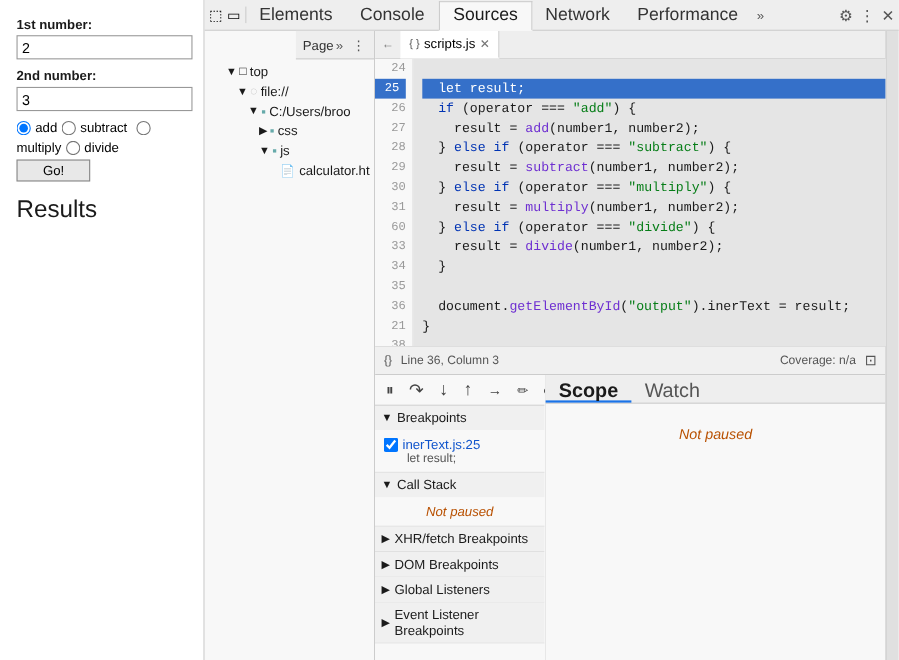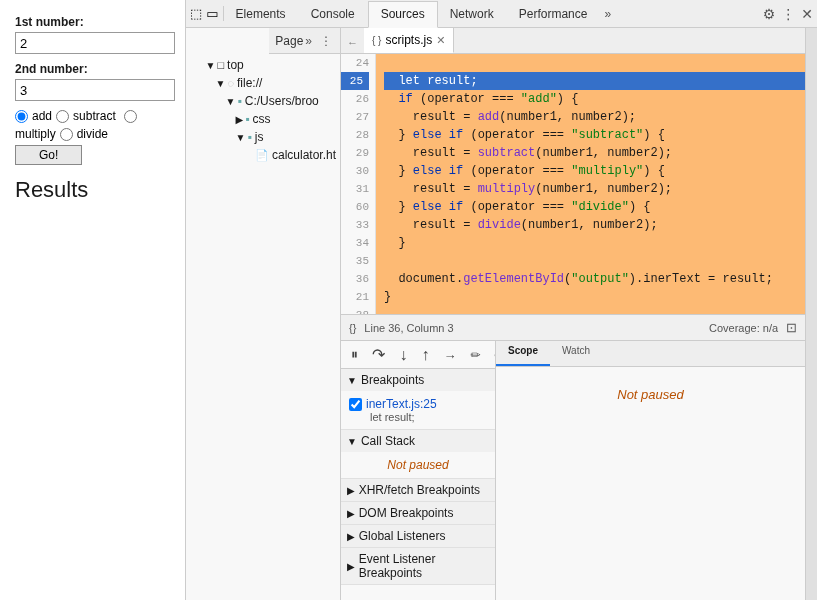--- a/index.html
+++ b/index.html
@@ -39,21 +39,21 @@
     .devtools-tabs {
       display: flex;
       align-items: center;
       background: #eee;
       border-bottom: 1px solid #ccc;
       height: 28px;
       flex-shrink: 0;
     }
     .devtools-tab {
       padding: 5px 12px;
-      font-size: 12px;
+      font-size: 16px;
       color: #333;
       cursor: pointer;
       border-right: 1px solid transparent;
       height: 100%;
       display: flex;
       align-items: center;
     }
     .devtools-tab.active {
       background: #f8f8f8;
       border-top: 1px solid #ccc;
@@ -136,21 +136,21 @@
       background: #fff;
       border-bottom: 1px solid #fff;
     }
     .code-tab-close { margin-left: 4px; font-size: 11px; color: #777; cursor: pointer; }
     .code-tab-icon { margin-right: 4px; font-size: 10px; color: #555; }
 
     .code-editor {
       flex: 1;
       overflow-y: auto;
       overflow-x: auto;
-      background: #fdba74;
+      background: #e5e5e5;
       font-family: 'Courier New', monospace;
       font-size: 12px;
       line-height: 18px;
     }
     .code-lines { display: flex; }
     .line-numbers {
       min-width: 35px;
       background: #f8f8f8;
       border-right: 1px solid #e0e0e0;
       text-align: right;
@@ -264,21 +264,21 @@
       flex-direction: column;
     }
     .scope-tabs {
       display: flex;
       border-bottom: 1px solid #ccc;
       background: #eee;
       height: 26px;
     }
     .scope-tab {
       padding: 4px 12px;
-      font-size: 10px;
+      font-size: 18px;
       cursor: pointer;
       color: #555;
     }
     .scope-tab.active {
       color: #1a1a1a;
       border-bottom: 2px solid #1a73e8;
       font-weight: bold;
     }
     .scope-content {
       flex: 1;

